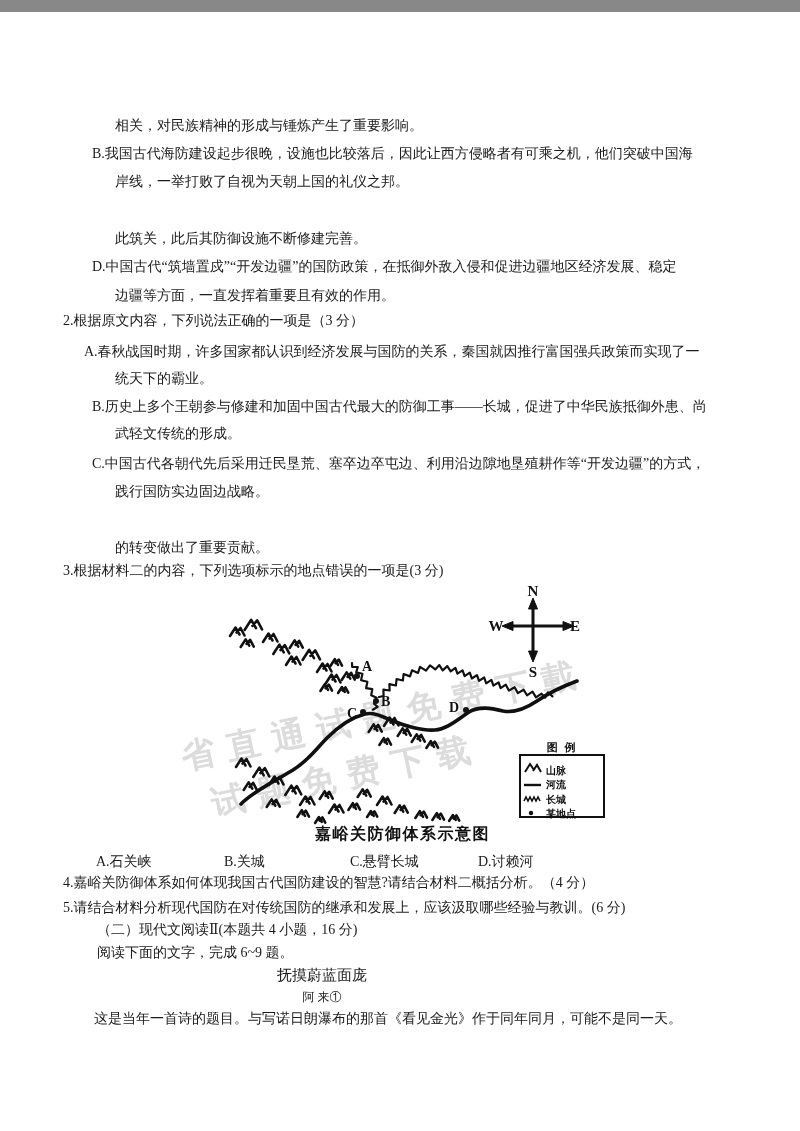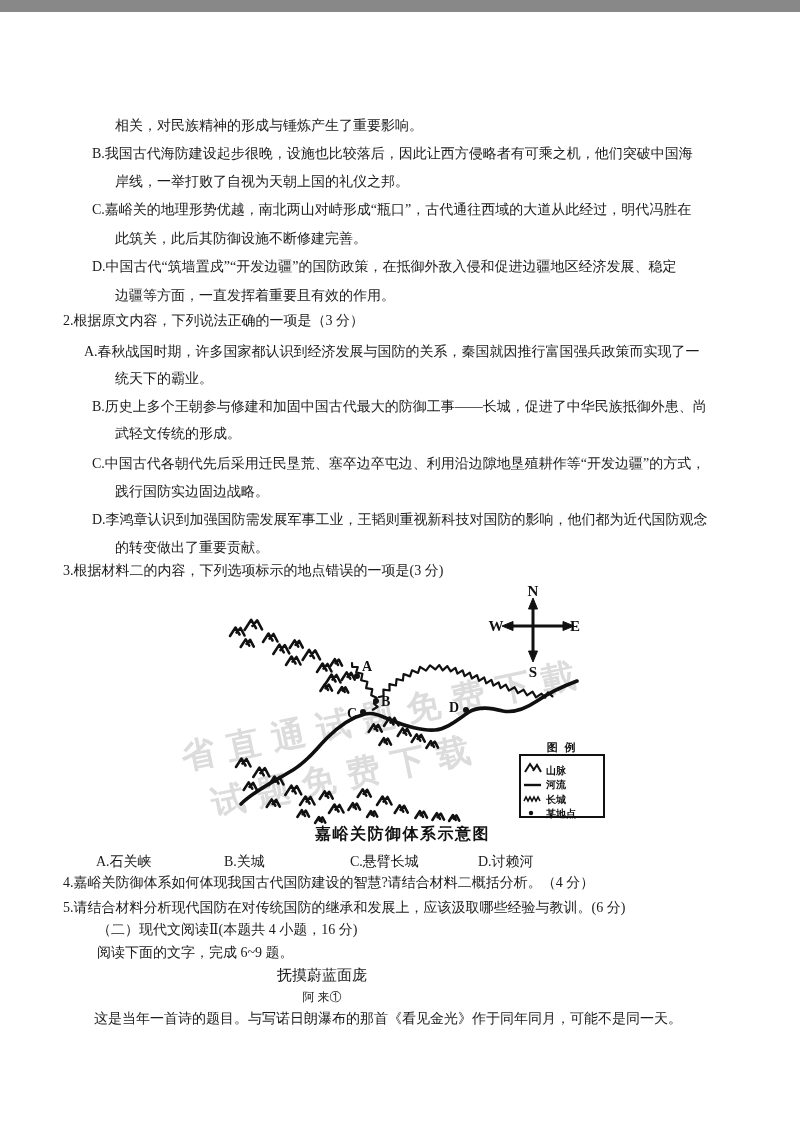--- a/index.html
+++ b/index.html
@@ -26,33 +26,31 @@
   .lgt{font-family:"Liberation Serif","DejaVu Serif",serif;font-size:11px;font-weight:bold;fill:#111;letter-spacing:2px;}
 </style>
 </head>
 <body>
 
 <div class="page">
 
   <div class="line" style="left:115px;top:106px">相关，对民族精神的形成与锤炼产生了重要影响。</div>
   <div class="line" style="left:92px;top:134px">B.我国古代海防建设起步很晚，设施也比较落后，因此让西方侵略者有可乘之机，他们突破中国海</div>
   <div class="line" style="left:115px;top:162px">岸线，一举打败了自视为天朝上国的礼仪之邦。</div>
-  <div class="line" style="left:92px;top:190px">C.嘉峪关的地理形势优越，南北两山对峙形成“瓶口”，古代通往西域的大道从此经过，明代冯胜在</div>
   <div class="line" style="left:92px;top:247px">D.中国古代“筑墙置戍”“开发边疆”的国防政策，在抵御外敌入侵和促进边疆地区经济发展、稳定</div>
   <div class="line" style="left:115px;top:219px">此筑关，此后其防御设施不断修建完善。</div>
   <div class="line" style="left:115px;top:276px">边疆等方面，一直发挥着重要且有效的作用。</div>
 
   <div class="line" style="left:63px;top:301px">2.根据原文内容，下列说法正确的一项是（3 分）</div>
   <div class="line" style="left:84px;top:332px">A.春秋战国时期，许多国家都认识到经济发展与国防的关系，秦国就因推行富国强兵政策而实现了一</div>
   <div class="line" style="left:115px;top:359px">统天下的霸业。</div>
   <div class="line" style="left:92px;top:387px">B.历史上多个王朝参与修建和加固中国古代最大的防御工事——长城，促进了中华民族抵御外患、尚</div>
   <div class="line" style="left:115px;top:414px">武轻文传统的形成。</div>
   <div class="line" style="left:92px;top:444px">C.中国古代各朝代先后采用迁民垦荒、塞卒边卒屯边、利用沿边隙地垦殖耕作等“开发边疆”的方式，</div>
   <div class="line" style="left:115px;top:472px">践行国防实边固边战略。</div>
-  <div class="line" style="left:92px;top:500px">D.李鸿章认识到加强国防需发展军事工业，王韬则重视新科技对国防的影响，他们都为近代国防观念</div>
   <div class="line" style="left:115px;top:528px">的转变做出了重要贡献。</div>
 
   <div class="line" style="left:63px;top:551px">3.根据材料二的内容，下列选项标示的地点错误的一项是(3 分)</div>
 
   <div class="map">
     <div class="wm" style="left:-8px;top:152px">省直通试题免费下載</div>
     <div class="wm" style="left:22px;top:198px">试题免费下载</div>
 
     <svg width="435" height="266" viewBox="0 0 435 266">
       <g id="art">

